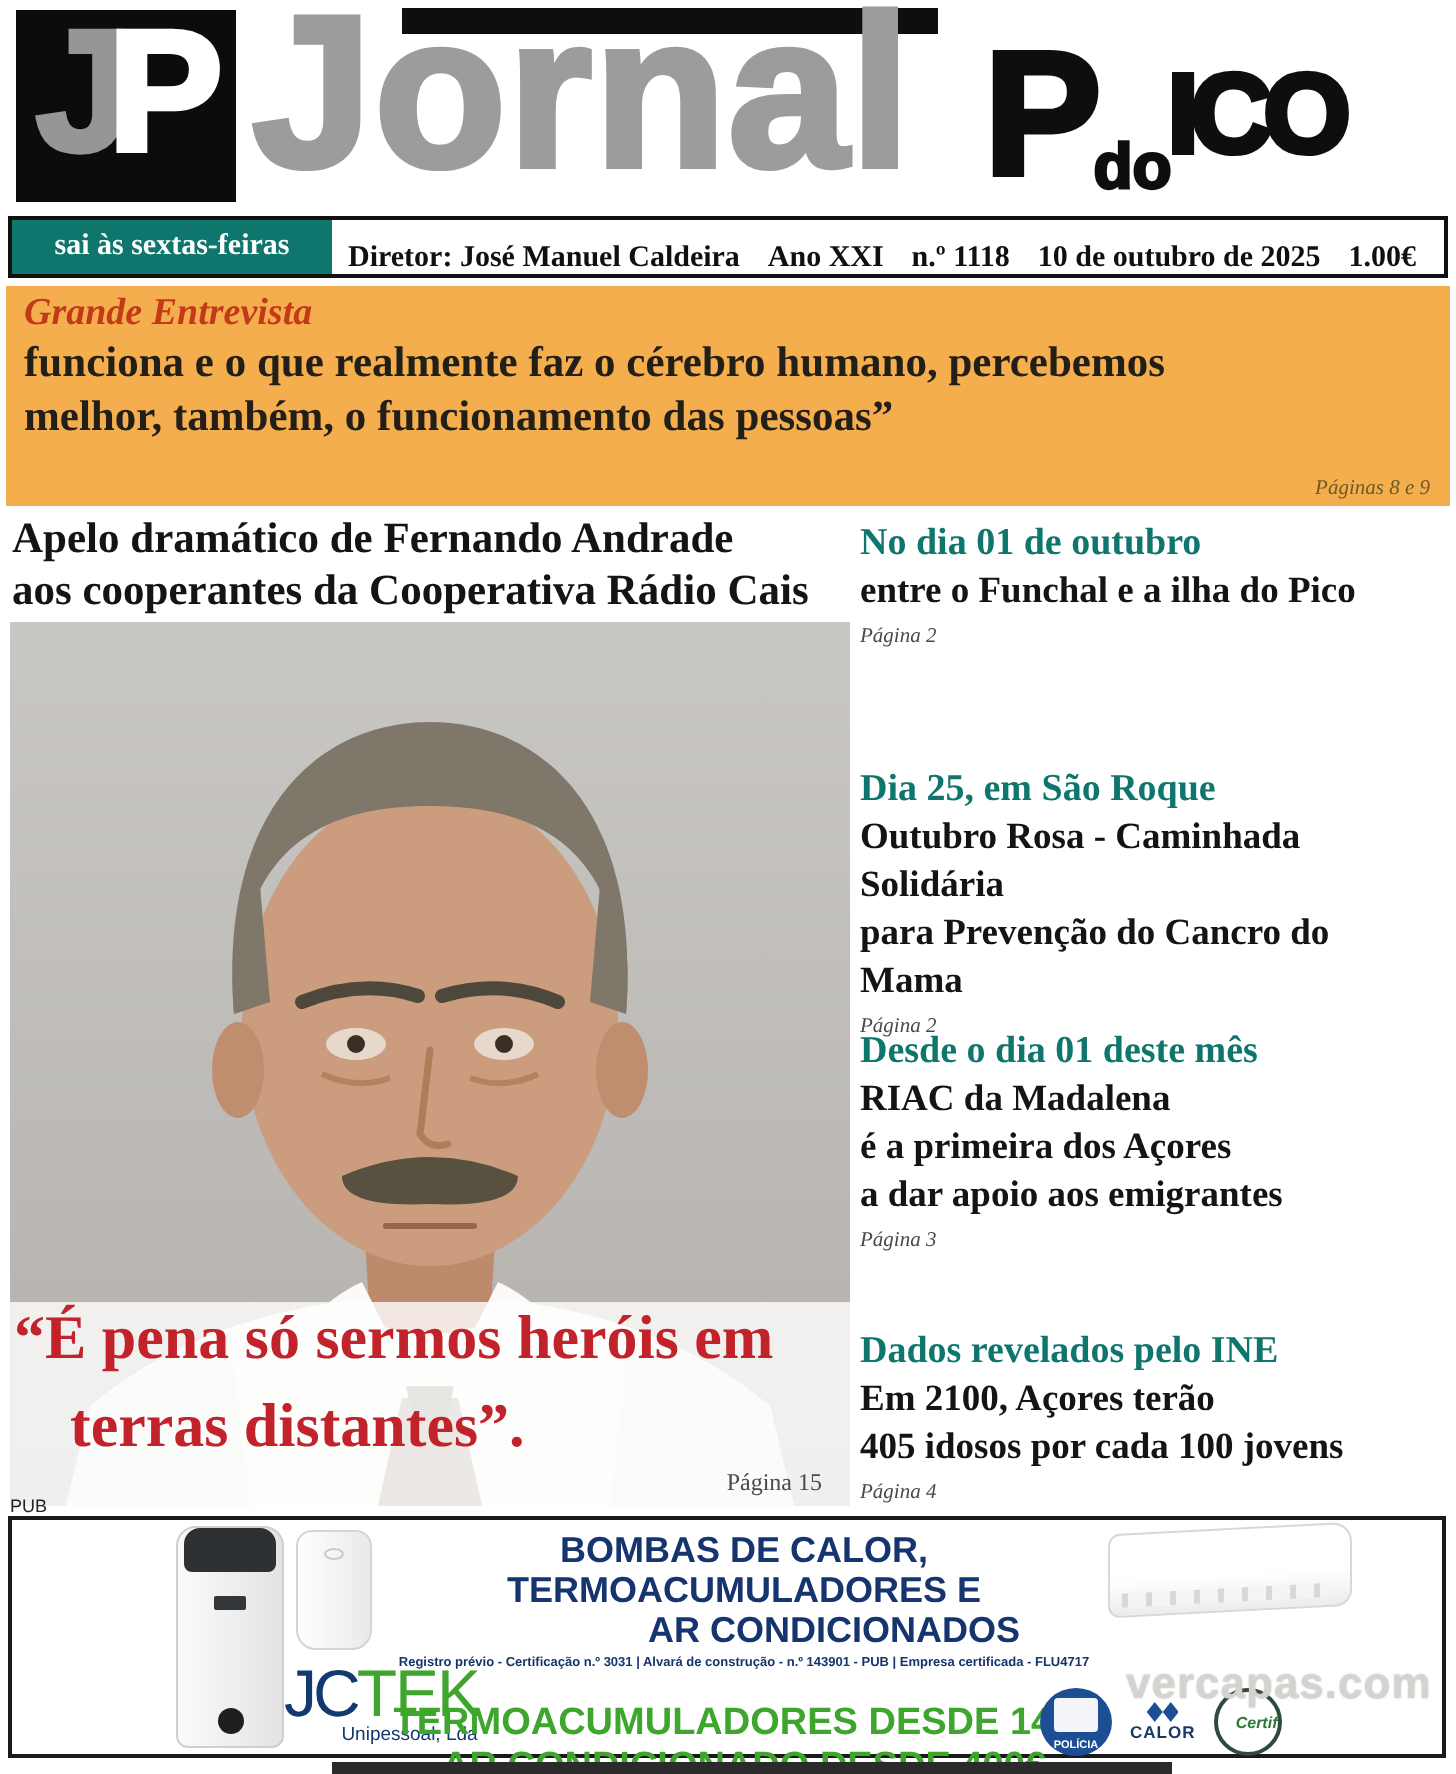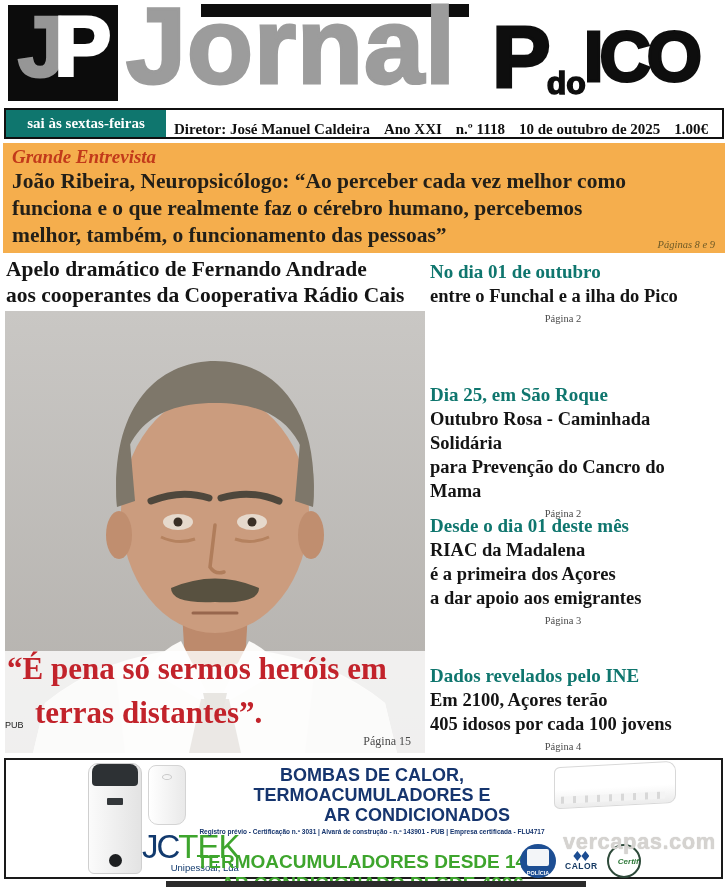--- a/index.html
+++ b/index.html
@@ -9,21 +9,21 @@
   
   .masthead { position:absolute; left:0; top:0; width:728px; height:106px; background:#fff; }
   .jp-box { position:absolute; left:8px; top:5px; width:110px; height:96px; background:#0c0c0c; overflow:hidden; }
   .jp-j { position:absolute; left:10px; top:-8px; font-family:"Liberation Sans",sans-serif; font-weight:bold; font-size:86px; color:#969696; -webkit-text-stroke:3px #969696; }
   .jp-p { position:absolute; left:46px; top:-8px; font-family:"Liberation Sans",sans-serif; font-weight:bold; font-size:86px; color:#ffffff; -webkit-text-stroke:3px #ffffff; }
   .title-bar { position:absolute; left:201px; top:4px; width:268px; height:13px; background:#0e0e0e; }
   .word-jornal { position:absolute; left:126px; top:-14px; font-family:"Liberation Sans",sans-serif; font-weight:bold; font-size:108px; line-height:120px; color:#9c9c9c; -webkit-text-stroke:3px #9c9c9c; letter-spacing:1px; }
   .word-pico { position:absolute; left:492px; top:14px; display:flex; align-items:flex-end; font-family:"Liberation Sans",sans-serif; font-weight:bold; color:#0e0e0e; }
   .pico-p { font-size:88px; line-height:86px; -webkit-text-stroke:3px #0e0e0e; }
   .pico-do { font-size:32px; line-height:30px; margin:0 -2px 2px -4px; -webkit-text-stroke:1.5px #0e0e0e; }
-  .pico-ico { font-size:71px; line-height:86px; letter-spacing:-4px; -webkit-text-stroke:3px #0e0e0e; }
+  .pico-ico { font-size:56px; line-height:86px; letter-spacing:-4px; -webkit-text-stroke:3px #0e0e0e; }
 
   
   .info-bar { position:absolute; left:4px; top:108px; width:720px; height:31px; border:2px solid #101010; background:#fff; display:flex; align-items:stretch; font-weight:bold; font-size:15px; color:#101010; }
   .info-freq { width:160px; background:#0f766e; color:#fff; display:flex; align-items:center; justify-content:center; }
   .info-rest { flex:1; display:flex; align-items:center; justify-content:space-between; padding:11px 14px 0 8px; }
 
   
   .lead-banner { position:absolute; left:3px; top:143px; width:722px; height:110px; background:#F5AE4D; padding:3px 9px; }
   .lead-kicker { font-style:italic; font-weight:bold; font-size:19px; color:#C23A1A; }
   .lead-line { font-weight:bold; font-size:21.5px; line-height:27px; color:#221f18; }
@@ -37,24 +37,24 @@
   .quote-overlay { position:absolute; left:0; bottom:0; width:420px; height:102px; background:rgba(255,255,255,0.80); }
   .quote-l1 { position:absolute; left:2px; top:0px; font-weight:bold; font-size:31px; color:#C2232B; white-space:nowrap; }
   .quote-l2 { position:absolute; left:30px; top:44px; font-weight:bold; font-size:31px; color:#C2232B; white-space:nowrap; }
   .quote-pageref { position:absolute; right:14px; bottom:4px; font-size:12px; color:#4a4a4a; }
 
   
   .right-col { position:absolute; left:430px; top:255px; width:280px; height:500px; }
   .story { position:absolute; left:0; width:280px; }
   .story-kicker { font-weight:bold; font-size:19px; line-height:25px; color:#0f766e; }
   .story-line { font-weight:bold; font-size:18.5px; line-height:24px; color:#141414; }
-  .story-pageref { text-align:center; font-size:10.5px; color:#4a4a4a; margin-top:5px; padding-right:14px; }
-
-  
-  .pub-label { position:absolute; left:5px; top:720px; font-family:"Liberation Sans",sans-serif; font-size:9px; color:#222; }
+  .story-pageref { text-align:left; font-style:italic; font-size:10.5px; color:#4a4a4a; margin-top:5px; padding-right:14px; }
+
+  
+  .pub-label { position:absolute; left:5px; top:748px; font-family:"Liberation Sans",sans-serif; font-size:9px; color:#222; }
   .advert { position:absolute; left:4px; top:758px; width:719px; height:121px; border:2px solid #1a1a1a; background:#fff; font-family:"Liberation Sans",sans-serif; }
   .appliance-tall { position:absolute; left:82px; top:3px; width:54px; height:111px; background:linear-gradient(90deg,#fbfbfb,#e3e3e3); border:1px solid #cfcfcf; border-radius:10px 10px 6px 6px; }
   .appliance-tall .cap { position:absolute; left:3px; top:0px; width:46px; height:22px; background:#2d3134; border-radius:8px 8px 4px 4px; }
   .appliance-tall .panel { position:absolute; left:18px; top:34px; width:16px; height:7px; background:#33373a; border-radius:1px; }
   .appliance-tall .foot { position:absolute; left:20px; bottom:6px; width:13px; height:13px; background:#1d1f21; border-radius:50%; }
   .appliance-small { position:absolute; left:142px; top:5px; width:38px; height:60px; background:linear-gradient(90deg,#ffffff,#e9e9e9); border:1px solid #d4d4d4; border-radius:8px 8px 10px 10px; }
   .appliance-small .dot { position:absolute; left:13px; top:8px; width:10px; height:6px; border-radius:50%; border:1px solid #c9c9c9; }
   .jctek { position:absolute; left:136px; top:68px; font-weight:normal; }
   .jctek .jc { font-size:33px; color:#123A6E; letter-spacing:-2px; }
   .jctek .tek { font-size:33px; color:#3EA52D; letter-spacing:-1px; }
@@ -104,21 +104,20 @@
       <span>Diretor: José Manuel Caldeira</span>
       <span>Ano XXI</span>
       <span>n.º 1118</span>
       <span>10 de outubro de 2025</span>
       <span>1.00€</span>
     </div>
   </div>
 
   <section class="lead-banner">
     <div class="lead-kicker">Grande Entrevista</div>
-    <div class="lead-line">João Ribeira, Neuropsicólogo: “Ao perceber cada vez melhor como</div>
     <div class="lead-line">funciona e o que realmente faz o cérebro humano, percebemos</div>
     <div class="lead-line">melhor, também, o funcionamento das pessoas”</div>
     <div class="lead-pageref">Páginas 8 e 9</div>
   </section>
 
   <div class="main-headline">
     <div>Apelo dramático de Fernando Andrade</div>
     <div>aos cooperantes da Cooperativa Rádio Cais</div>
   </div>
 

